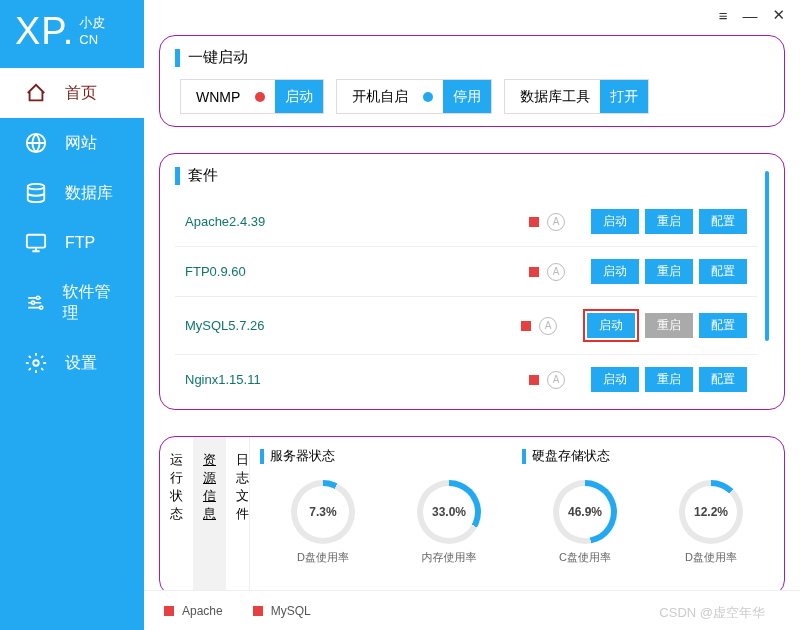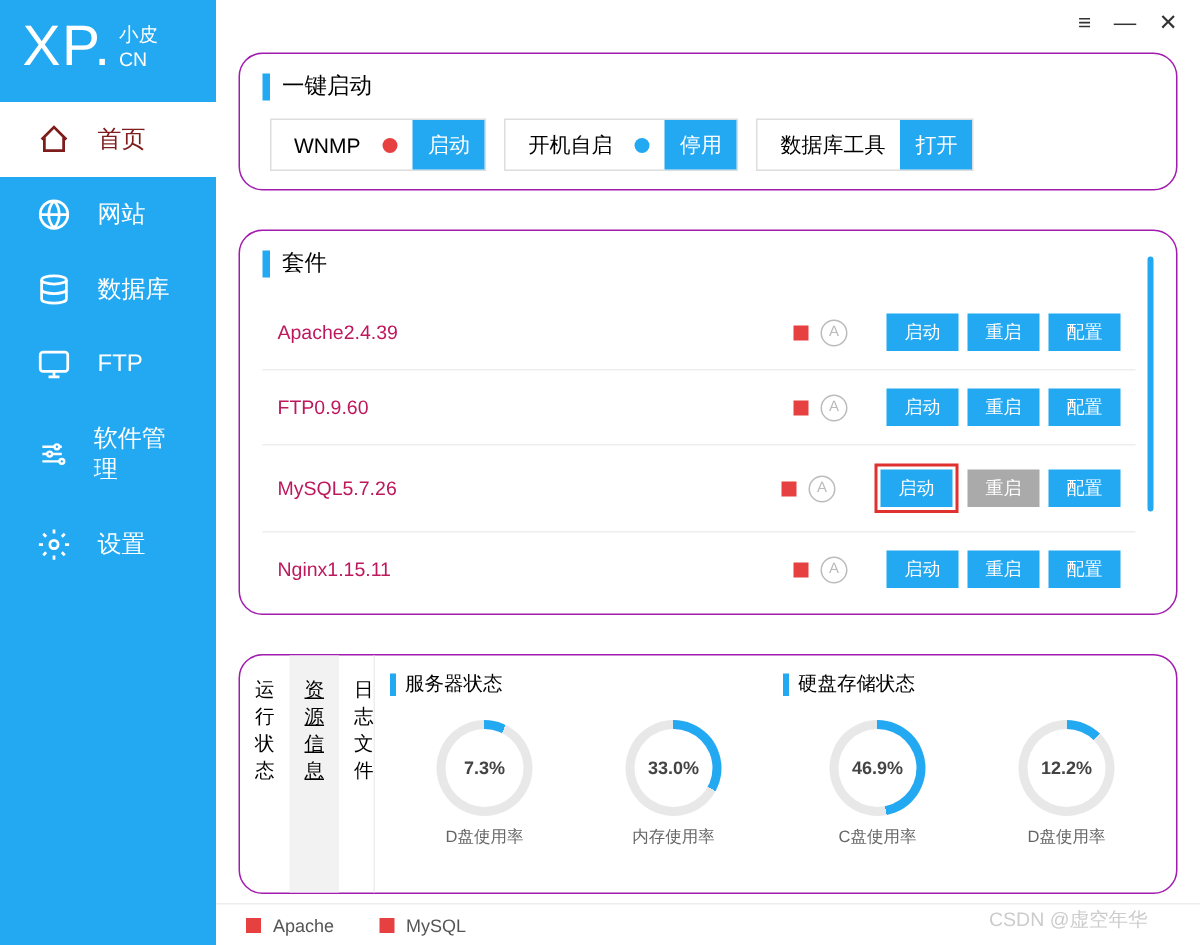--- a/index.html
+++ b/index.html
@@ -30,21 +30,21 @@
     .dot { width: 10px; height: 10px; border-radius: 50%; margin: 0 10px 0 5px; }
     .dot.red { background: #e64040; }
     .dot.blue { background: #23a8f2; }
     .quick-btn { background: #23a8f2; color: #fff; border: none; padding: 0 10px; font-size: 14px; cursor: pointer; height: 100%; }
     
     .suite-section { padding: 12px 15px 5px; display: flex; }
     .suite-list { flex: 1; }
     .suite-scroll { width: 4px; background: #23a8f2; margin-left: 8px; height: 170px; border-radius: 2px; align-self: flex-start; margin-top: 5px; }
     .suite-row { display: flex; align-items: center; padding: 12px 10px; border-bottom: 1px solid #eee; font-size: 13px; }
     .suite-row:last-child { border-bottom: none; }
-    .suite-name { flex: 1; color: #be185d; }
+    .suite-name { flex: 1; color: #0f766e; }
     .suite-status { width: 10px; height: 10px; background: #e64040; margin-right: 8px; }
     .suite-icon { width: 18px; height: 18px; border: 1.5px solid #bbb; border-radius: 50%; margin-right: 20px; display: flex; align-items: center; justify-content: center; font-size: 10px; color: #bbb; }
     .btn-sm { border: none; padding: 4px 12px; font-size: 12px; margin-left: 6px; cursor: pointer; color: #fff; }
     .btn-blue { background: #23a8f2; }
     .btn-gray { background: #aaa; }
     .highlight-box { border: 2.5px solid #e03030; padding: 2px; margin-left: 6px; }
     .highlight-box .btn-sm { margin-left: 0; }
     
     .status-section { display: flex; padding: 0; height: 160px; }
     .status-tabs { width: 90px; display: flex; flex-direction: row; border-right: 1px solid #eee; }
@@ -55,21 +55,21 @@
     .status-group { flex: 1; }
     .group-title { display: flex; align-items: center; gap: 6px; font-size: 13px; margin-bottom: 15px; }
     .group-title .bar { width: 4px; height: 15px; background: #23a8f2; }
     .gauges { display: flex; justify-content: space-around; }
     .gauge { text-align: center; }
     .gauge-circle { width: 64px; height: 64px; border-radius: 50%; position: relative; margin: 0 auto 6px; font-weight: bold; }
     .gauge-circle::after { content: ''; position: absolute; inset: 6px; background: #fff; border-radius: 50%; }
     .gauge-val { position: absolute; inset: 0; display: flex; align-items: center; justify-content: center; font-size: 12px; z-index: 1; color: #444; }
     .gauge-label { font-size: 11px; color: #666; }
     
-    .footer { height: 28px; border-top: 1px solid #eee; display: flex; align-items: center; padding: 0 20px; font-size: 12px; color: #555; gap: 30px; }
+    .footer { height: 40px; border-top: 1px solid #eee; display: flex; align-items: center; padding: 0 20px; font-size: 12px; color: #555; gap: 30px; }
     .footer-item { display: flex; align-items: center; gap: 8px; }
     .footer-sq { width: 10px; height: 10px; background: #e64040; }
     .watermark { position: absolute; right: 35px; bottom: 8px; color: #ccc; font-size: 13px; }
   </style>
 </head>
 <body>
 
 <div class="app">
   <div class="sidebar">
     <div class="logo">

